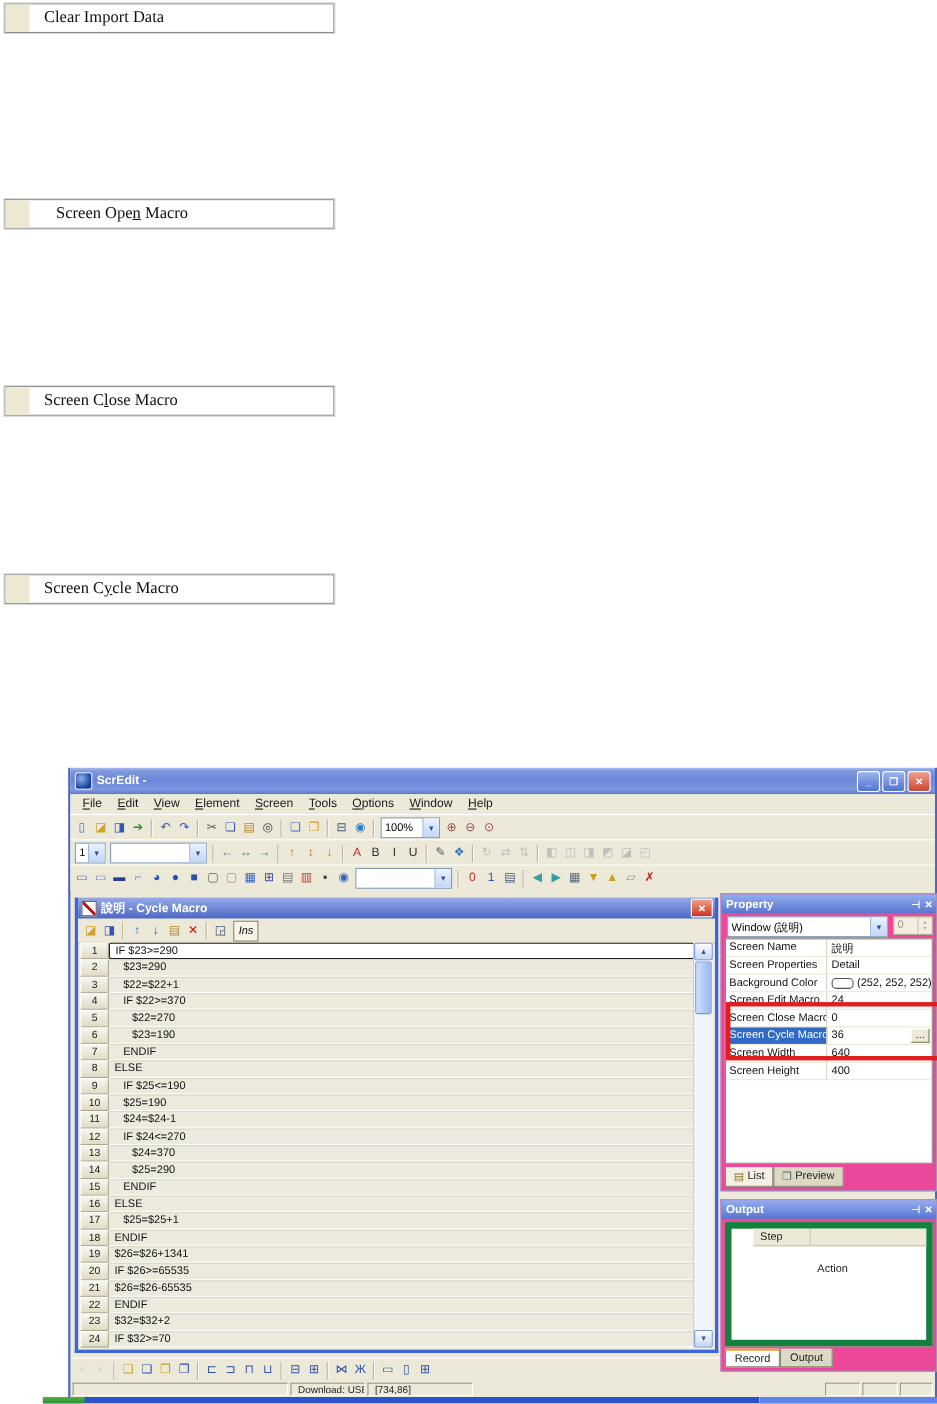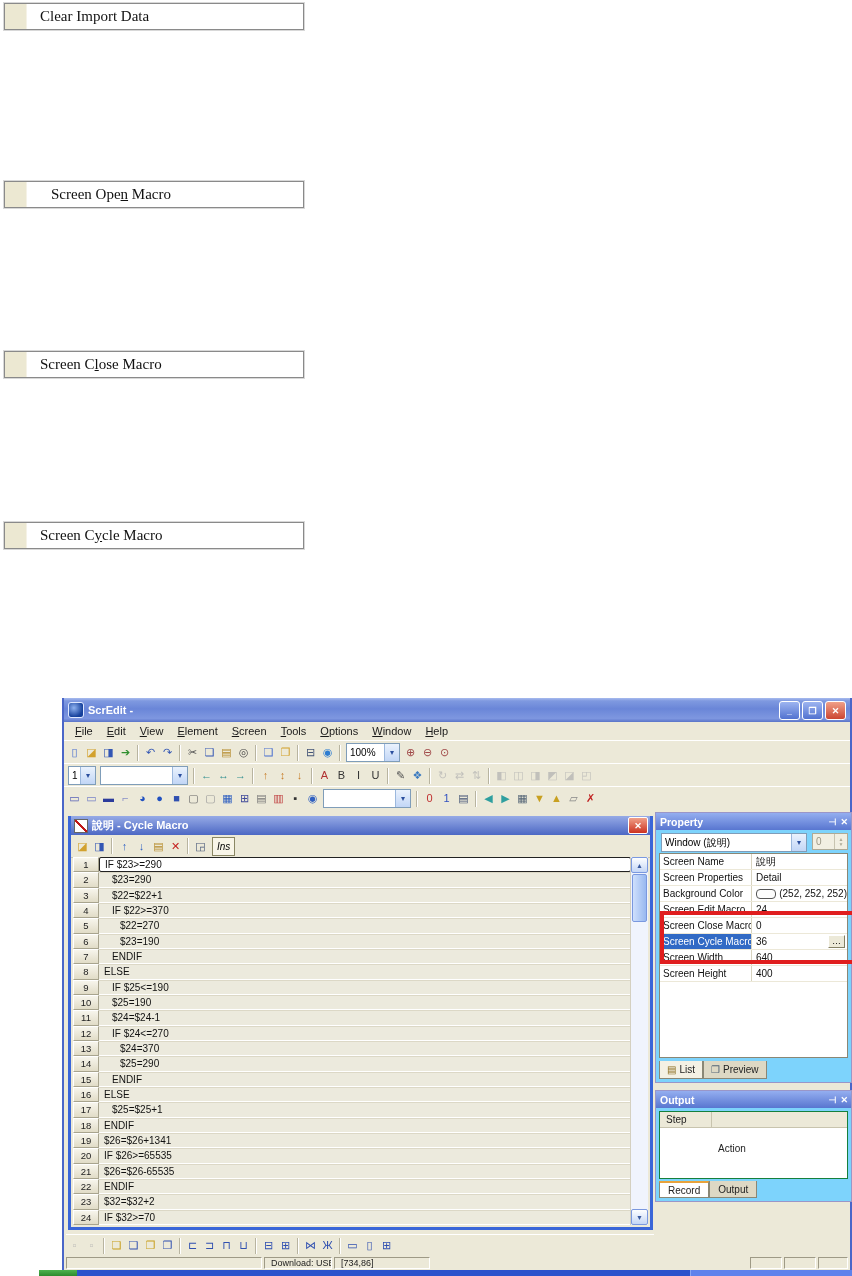--- a/index.html
+++ b/index.html
@@ -79,21 +79,21 @@
   
   .bottomtb{position:absolute;left:2px;top:536px;width:588px;height:21px;display:flex;align-items:center;background:#ece9d8;border-top:1px solid #fff;}
   .statusbar{position:absolute;left:2px;right:2px;top:559px;height:12px;display:flex;gap:2px;font-size:9px;}
   .scell{border:1px solid;border-color:#9e9a86 #fff #fff #9e9a86;display:flex;align-items:center;
     padding-left:6px;color:#222;overflow:hidden;white-space:nowrap;box-sizing:border-box;}
   .taskbar{position:absolute;left:39px;top:1270px;width:813px;height:6px;background:#2b52cc;}
   .startbtn{position:absolute;left:0;top:0;bottom:0;width:38px;background:linear-gradient(180deg,#4eb34e,#2d8a2d);}
   .tray{position:absolute;left:651px;right:0;top:0;bottom:0;background:#5f82ec;border-left:1px solid #89a7f4;}
 
   
-  .panel{position:absolute;left:591px;width:197px;background:#7dd3fc;border:1px solid #9a96c8;box-sizing:border-box;}
+  .panel{position:absolute;left:591px;width:197px;background:#ec4899;border:1px solid #9a96c8;box-sizing:border-box;}
   .phead{height:17px;display:flex;align-items:center;color:#fff;font-weight:bold;font-size:10.5px;
     padding-left:4px;background:linear-gradient(180deg,#94aef0,#5876d0);position:relative;}
   .phbtns{position:absolute;right:3px;top:0;height:100%;display:flex;align-items:center;gap:4px;font-size:9px;color:#fff;}
   .pcombo-row{position:absolute;left:3px;top:20px;right:3px;height:17px;display:flex;gap:3px;}
   .spinner{width:36px;height:17px;border:1px solid #aeaa96;background:#f2efe2;color:#9a9684;
     display:flex;align-items:center;font-size:10px;box-sizing:border-box;}
   .spinner .v{flex:1;padding-left:3px;}
   .spinner .ar{width:12px;display:flex;flex-direction:column;font-size:5px;color:#b0ac98;
     align-items:center;justify-content:center;line-height:5px;border-left:1px solid #c8c4b0;height:100%;}
   .pbox{position:absolute;left:3px;right:3px;top:40px;bottom:24px;background:#fff;border:1px solid #8a8775;overflow:hidden;}
@@ -103,21 +103,21 @@
   .pval{flex:1;padding-left:4px;display:flex;align-items:center;gap:3px;overflow:hidden;white-space:nowrap;}
   .swatch{width:26px;height:8px;background:#fcfcfc;border:1px solid #555;border-radius:4px;display:inline-block;}
   .pbtn{width:17px;height:13px;font-size:9px;line-height:7px;background:#ece9d8;
     border:1px solid;border-color:#fff #848064 #848064 #fff;margin-right:2px;padding:0;}
   .ptabs{position:absolute;left:3px;bottom:3px;height:18px;display:flex;font-size:10px;}
   .ptab{display:flex;gap:3px;align-items:center;padding:0 7px;background:#ddd8c4;
     border:1px solid #8a8775;border-top:none;color:#222;}
   .ptab.active{background:#f4f1e4;font-weight:normal;}
   .tabico{font-size:10px;}
 
-  .outbox{position:absolute;left:3px;right:3px;top:20px;bottom:22px;background:#fff;border:1px solid #15803d;}
+  .outbox{position:absolute;left:3px;right:3px;top:20px;bottom:22px;background:#fff;border:6px solid #15803d;padding-left:20px;}
   .ocols{display:flex;height:15px;background:#ece9d8;border-bottom:1px solid #c8c4ae;font-size:10px;color:#222;}
   .ocol{padding-left:6px;border-right:1px solid #c8c4ae;display:flex;align-items:center;box-sizing:border-box;}
   .otabs{position:absolute;left:3px;bottom:3px;height:17px;display:flex;font-size:10px;}
   .otab{padding:0 8px;display:flex;align-items:center;background:#ddd8c4;border:1px solid #8a8775;border-top:none;color:#222;}
   .otab.active{background:#fff;border-top:2px solid #e8a33c;}
 
   .redbox{position:absolute;left:660px;top:911px;width:190px;height:45px;
     border:4px solid #e01e1e;z-index:50;}
 </style>
 </head>
@@ -840,21 +840,21 @@
         <span class="tabico" style="color:#8a6d1f;">▤</span>
         <span>List</span>
       </div>
       <div class="ptab">
         <span class="tabico" style="color:#556677;">❐</span>
         <span>Preview</span>
       </div>
     </div>
   </div>
 
-  <div class="panel" style="top:392px;height:112px;">
+  <div class="panel" style="top:392px;height:157px;">
     <div class="phead">
       <span>Output</span>
       <div class="phbtns">
         <span>⊣</span>
         <span>✕</span>
       </div>
     </div>
     <div class="outbox">
       <div class="ocols">
         <div class="ocol" style="width:52px;">Step</div>

